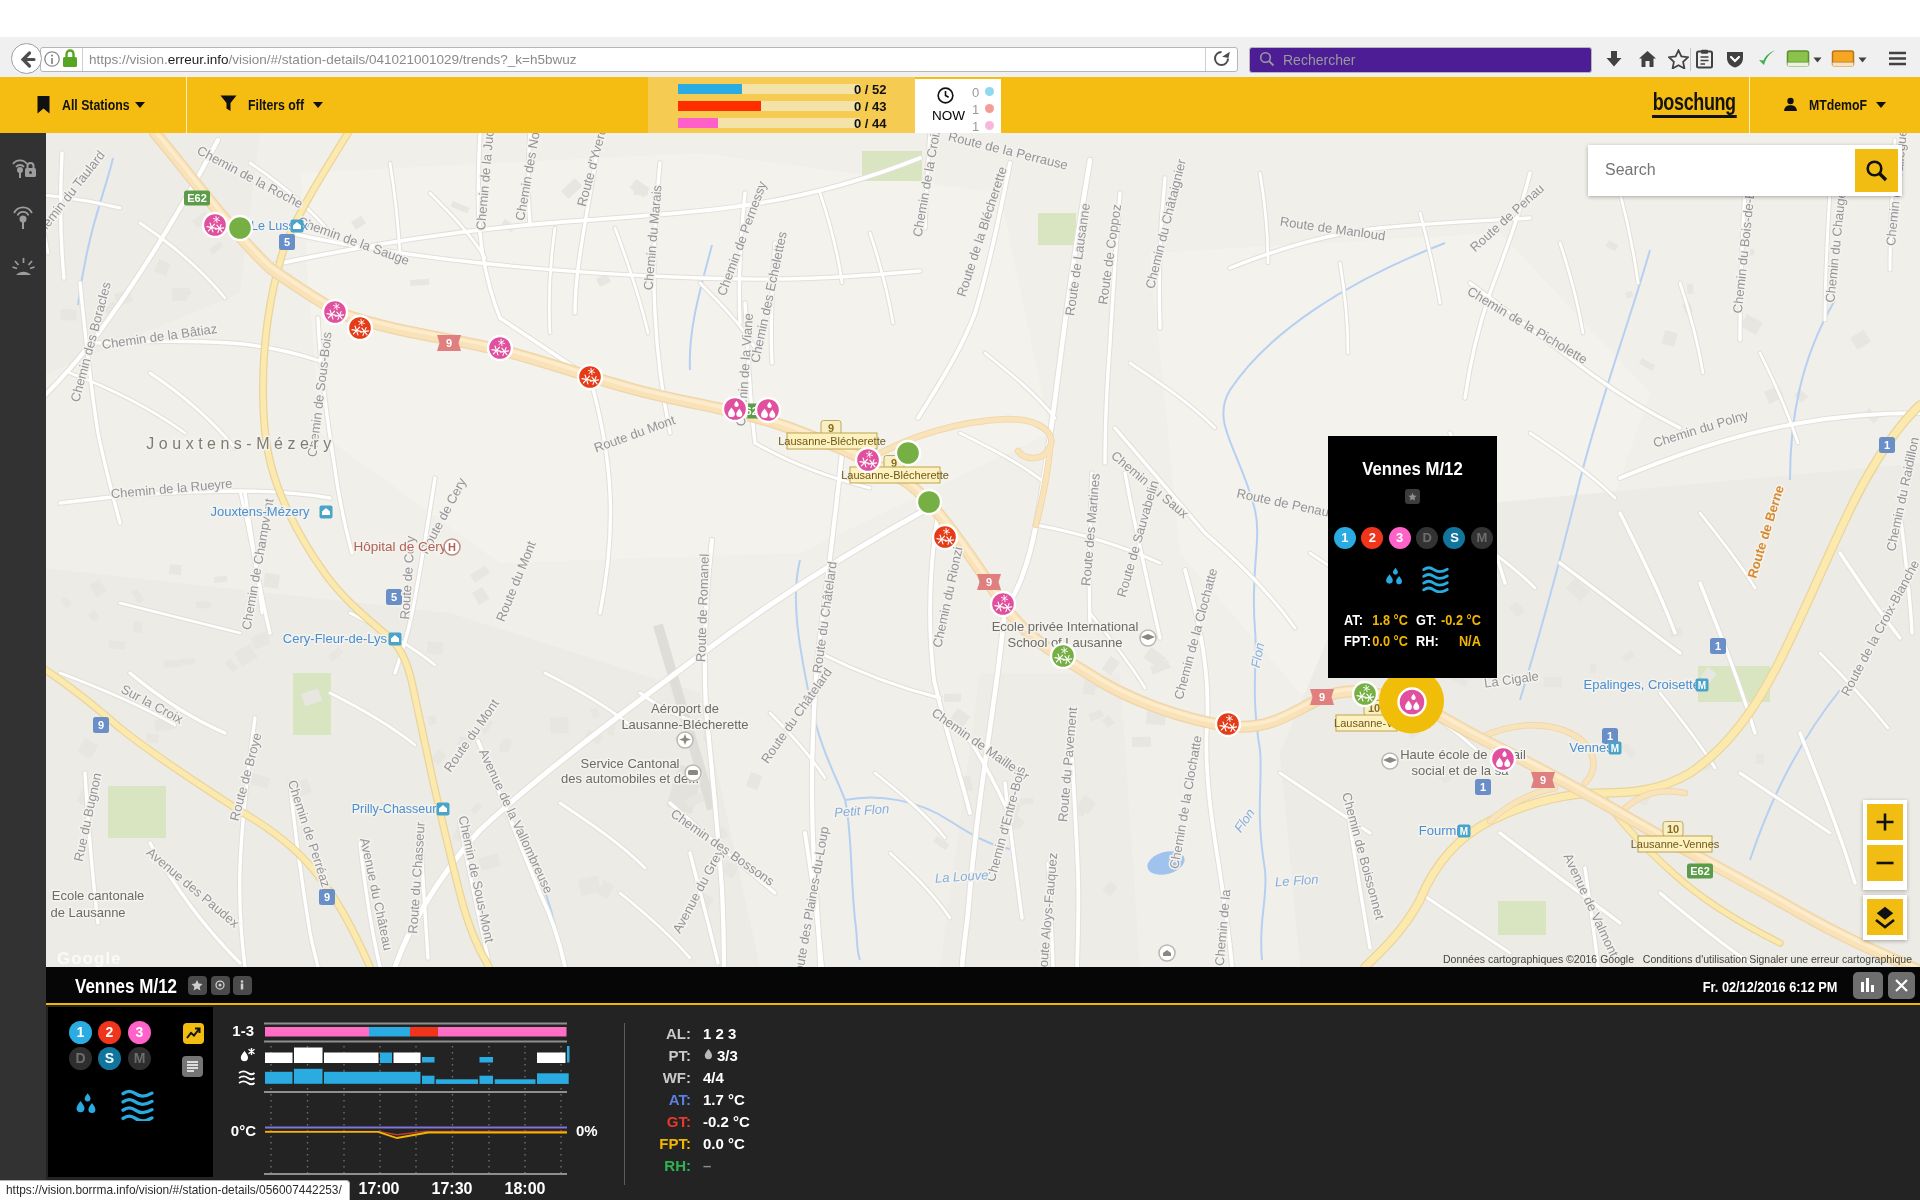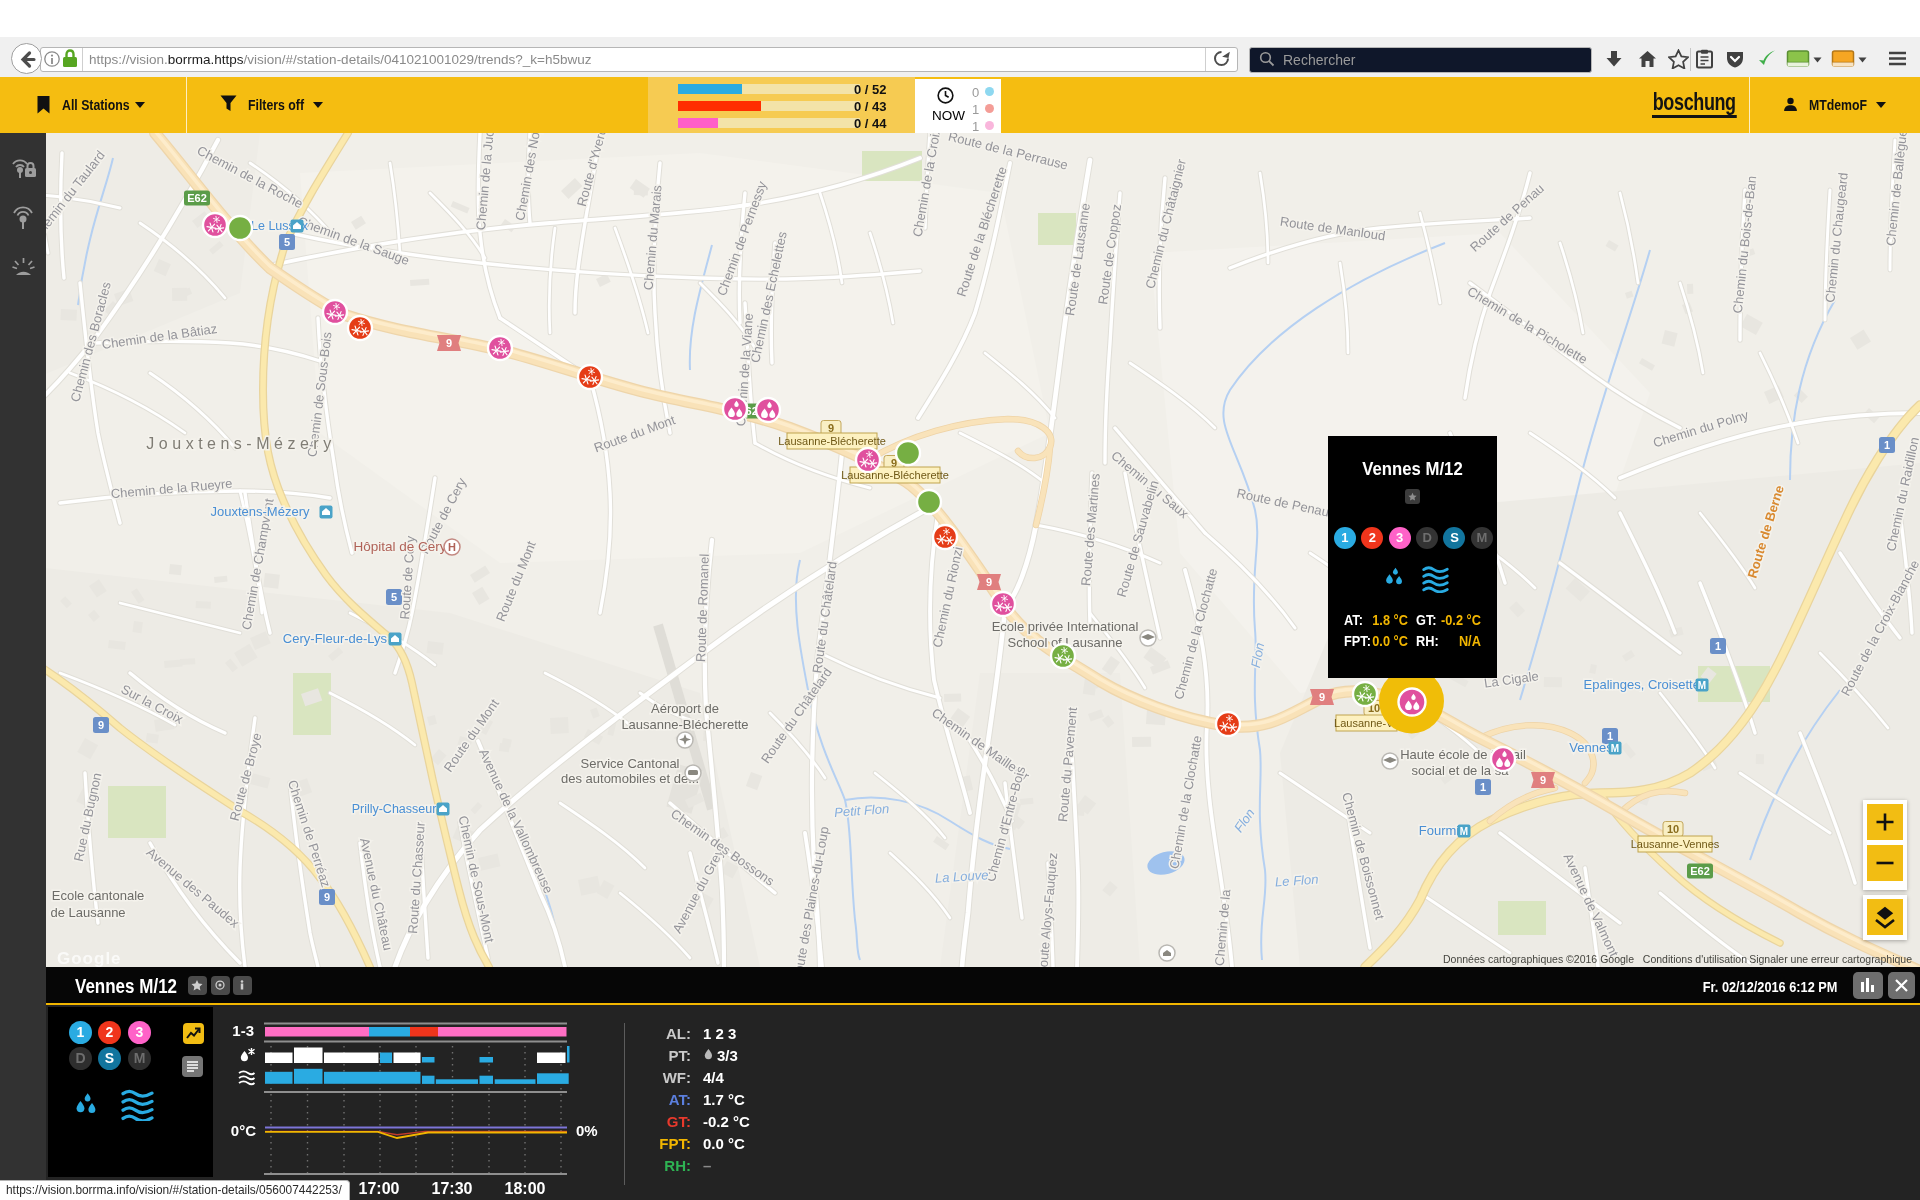--- a/index.html
+++ b/index.html
@@ -19,21 +19,21 @@
 #favicon b { color:#f0b400; }
 #newtab { position:absolute; left:236px; top:6px; font-size:20px; color:#7d7d7d; font-weight:400;}
 #navbar { position:absolute; left:0; top:37px; width:1920px; height:40px; background:#f0f0f0; }
 #urlfield { position:absolute; left:40px; top:10px; width:1198px; height:25px; background:#fff;
   border:1px solid #b6b6b6; border-radius:3px; }
 #backbtn { position:absolute; left:11px; top:6px; width:31px; height:31px; border-radius:50%;
   background:#fff; border:1px solid #9f9f9f; }
 #backbtn svg { position:absolute; left:6px; top:6px; }
 .urltext { position:absolute; left:89px; top:15px; font-size:13.5px; color:#8a8a8a; white-space:nowrap; }
 .urltext b { color:#1c1c1c; font-weight:normal; }
-#searchfield { position:absolute; left:1249px; top:10px; width:343px; height:26px; background:#0f172a;
+#searchfield { position:absolute; left:1249px; top:10px; width:343px; height:26px; background:#4c1d95;
   border:1px solid #b6b6b6; border-radius:3px; font-size:14px; color:#9a9a9a; line-height:24px; padding-left:33px; }
 
 
 #appbar { position:absolute; left:0; top:77px; width:1920px; height:56px; background:#f5bd11; }
 .appsep { position:absolute; top:0; width:1px; height:56px; background:rgba(255,255,255,0.75); }
 .appitem { position:absolute; top:19px; font-size:15px; font-weight:bold; color:#111; display:inline-block; transform:scaleX(0.82); transform-origin:left center; white-space:nowrap;}
 #datebox { position:absolute; left:361px; top:2px; width:279px; height:52px; background:#fff; }
 #barsec { position:absolute; left:648px; top:0; width:267px; height:56px; background:#f6cb52; }
 .bartrack { position:absolute; left:30px; width:182px; height:10px; background:#f3e3a8; }
 .barlabel { position:absolute; left:206px; font-size:13px; font-weight:bold; color:#111; }
@@ -76,21 +76,21 @@
 <body>
 <div id="page">
 
 <div id="navbar">
   <div id="urlfield"></div>
   <div id="backbtn">
         <svg width="19" height="19" viewBox="0 0 19 19">
           <path d="M11.5 3 L5 9.5 L11.5 16 M5 9.5 L16 9.5" stroke="#4d4d4d" stroke-width="3.2" fill="none" stroke-linecap="round" stroke-linejoin="miter"></path>
         </svg>
       </div>
-  <span class="urltext">https://vision.<b>borrma.https</b>/vision/#/station-details/041021001029/trends?_k=h5bwuz</span>
+  <span class="urltext">https://vision.<b>erreur.info</b>/vision/#/station-details/041021001029/trends?_k=h5bwuz</span>
   <div id="searchfield">Rechercher</div>
   <svg class="abs" style="left:43px;top:13px;" width="18" height="18" viewBox="0 0 18 18">
         <circle cx="9" cy="9" r="7.2" fill="none" stroke="#8b8b8b" stroke-width="1.3"></circle>
         <circle cx="9" cy="5.6" r="1.1" fill="#8b8b8b"></circle>
         <rect x="8.1" y="8" width="1.8" height="6" fill="#8b8b8b"></rect>
       </svg>
   <svg class="abs" style="left:61px;top:12px;" width="18" height="20" viewBox="0 0 18 20">
         <rect x="2" y="8" width="14" height="10" rx="1.5" fill="#57a621"></rect>
         <path d="M5.5 8 V5.5 C5.5 3 7 1.5 9 1.5 C11 1.5 12.5 3 12.5 5.5 V8" fill="none" stroke="#57a621" stroke-width="2.4"></path>
       </svg>
@@ -1095,20 +1095,29 @@
         <path d="M5 19 A 9 7 0 0 1 20 19 Z" fill="#9d9d9d"></path>
         <g stroke="#9d9d9d" stroke-width="1.7">
           <path d="M12.5 2 V7"></path>
           <path d="M4 5 L7.5 9"></path>
           <path d="M21 5 L17.5 9"></path>
           <path d="M1.5 11 L6 12.5"></path>
           <path d="M23.5 11 L19 12.5"></path>
         </g>
       </svg>
 </div>
+<div id="searchbox">
+      <span>Search</span>
+      <div id="sbtn">
+        <svg style="position:absolute;left:10px;top:10px;" width="23" height="23" viewBox="0 0 23 23">
+          <circle cx="9.5" cy="9.5" r="6.8" fill="none" stroke="#111" stroke-width="2.6"></circle>
+          <path d="M14.5 14.5 L21 21" stroke="#111" stroke-width="3.4"></path>
+        </svg>
+      </div>
+    </div>
 <div id="zoomctl">
   <div class="ybtn" style="top:4px;"><svg width="20" height="20" viewBox="0 0 20 20" style="margin-top:8px;">
           <path d="M10 1.5 V18.5 M1.5 10 H18.5" stroke="#111" stroke-width="2.6"></path>
         </svg></div>
   <div class="ybtn" style="top:45px;"><svg width="20" height="20" viewBox="0 0 20 20" style="margin-top:8px;">
           <path d="M1.5 10 H18.5" stroke="#111" stroke-width="2.6"></path>
         </svg></div>
 </div>
 <div id="layerctl">
       <div class="ybtn" style="top:4px;"><svg width="24" height="24" viewBox="0 0 24 24" style="margin-top:6px;">

